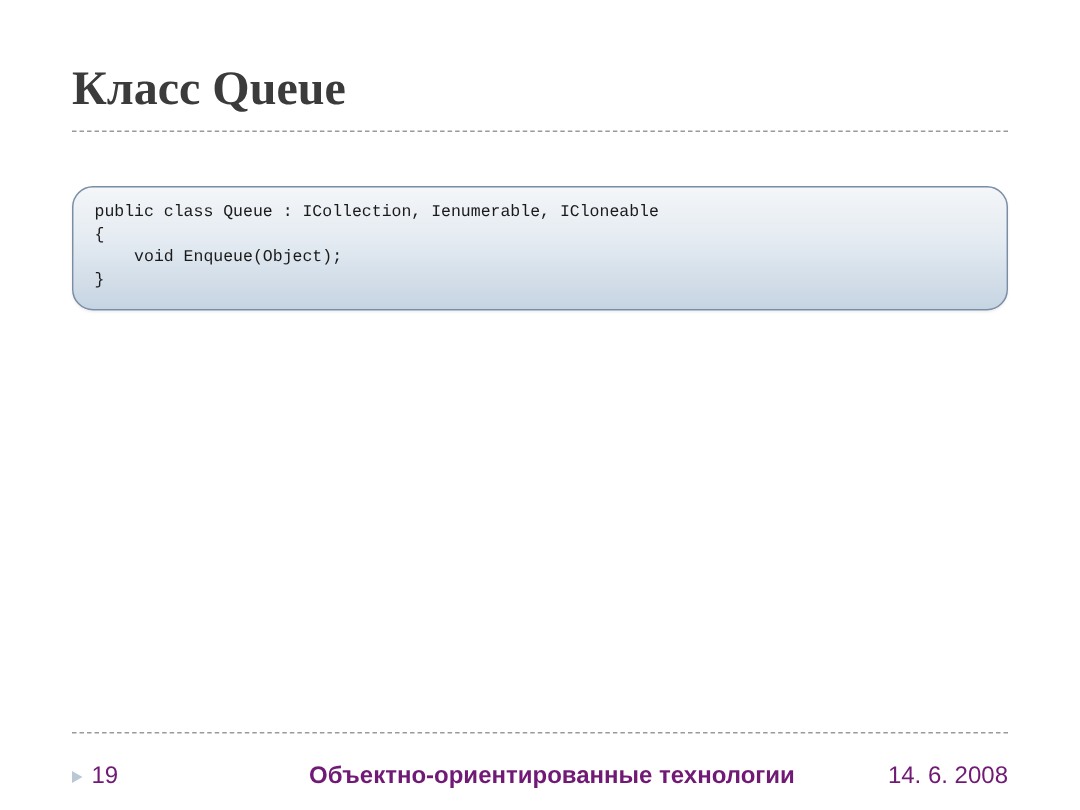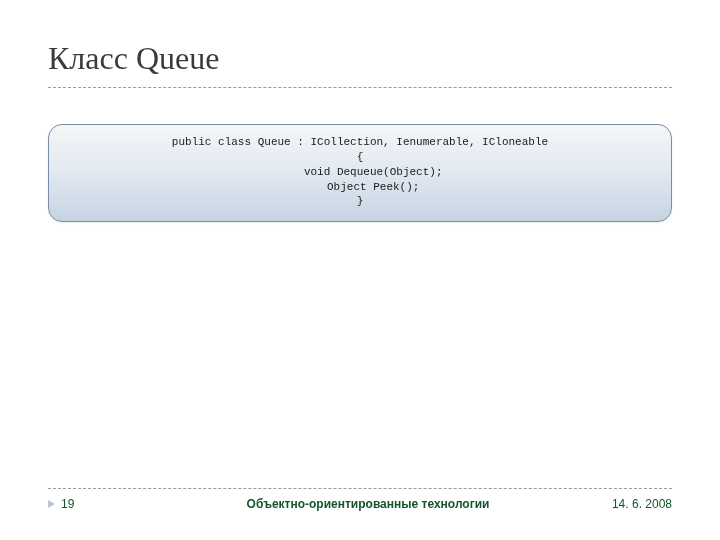--- a/index.html
+++ b/index.html
@@ -13,48 +13,48 @@
     }
     .slide {
       width: 100%;
       height: 100%;
       padding: 40px 48px 30px 48px;
       position: relative;
     }
     .title {
       font-size: 32px;
       color: #3b3b3b;
-      font-weight: normal;
+      font-weight: bold;
       padding-bottom: 10px;
       border-bottom: 1px dashed #9a9a9a;
       font-family: Georgia, serif;
     }
     .code-box {
       margin-top: 36px;
       border: 1px solid #7a8da6;
       border-radius: 14px;
       background: linear-gradient(to bottom, #f4f6f8 0%, #e3eaf1 45%, #c6d4e2 100%);
       padding: 10px 14px 12px 14px;
       font-family: 'Courier New', Courier, monospace;
       font-size: 11px;
       line-height: 1.35;
       color: #1a1a1a;
       box-shadow: 0 1px 2px rgba(0,0,0,0.08);
     }
-    .code-box .line { white-space: pre; text-align: center; }
+    .code-box .line { white-space: pre; }
     .footer {
       position: absolute;
       bottom: 24px;
       left: 48px;
       right: 48px;
       border-top: 1px dashed #9a9a9a;
-      padding-top: 8px;
+      padding-top: 20px;
       font-family: Arial, Helvetica, sans-serif;
-      font-size: 12px;
-      color: #14532d;
+      font-size: 16px;
+      color: #701a75;
       height: 28px;
     }
     .footer-inner {
       display: flex;
       align-items: center;
       width: 100%;
       position: relative;
     }
     .page-marker {
       display: flex;
@@ -81,22 +81,21 @@
   </style>
 </head>
 <body>
 
 <div class="slide">
   <h1 class="title">Класс Queue</h1>
 
   <div class="code-box">
     <div class="line">public class Queue : ICollection, Ienumerable, ICloneable</div>
     <div class="line">{</div>
-    <div class="line">    void Dequeue(Object);</div>
-    <div class="line">    Object Peek();</div>
+    <div class="line">    void Enqueue(Object);</div>
     <div class="line">}</div>
   </div>
 
   <div class="footer">
     <div class="footer-inner">
       <div class="page-marker">
         <span class="tri"></span>
         <span>19</span>
       </div>
       <div class="footer-center">Объектно-ориентированные технологии</div>

